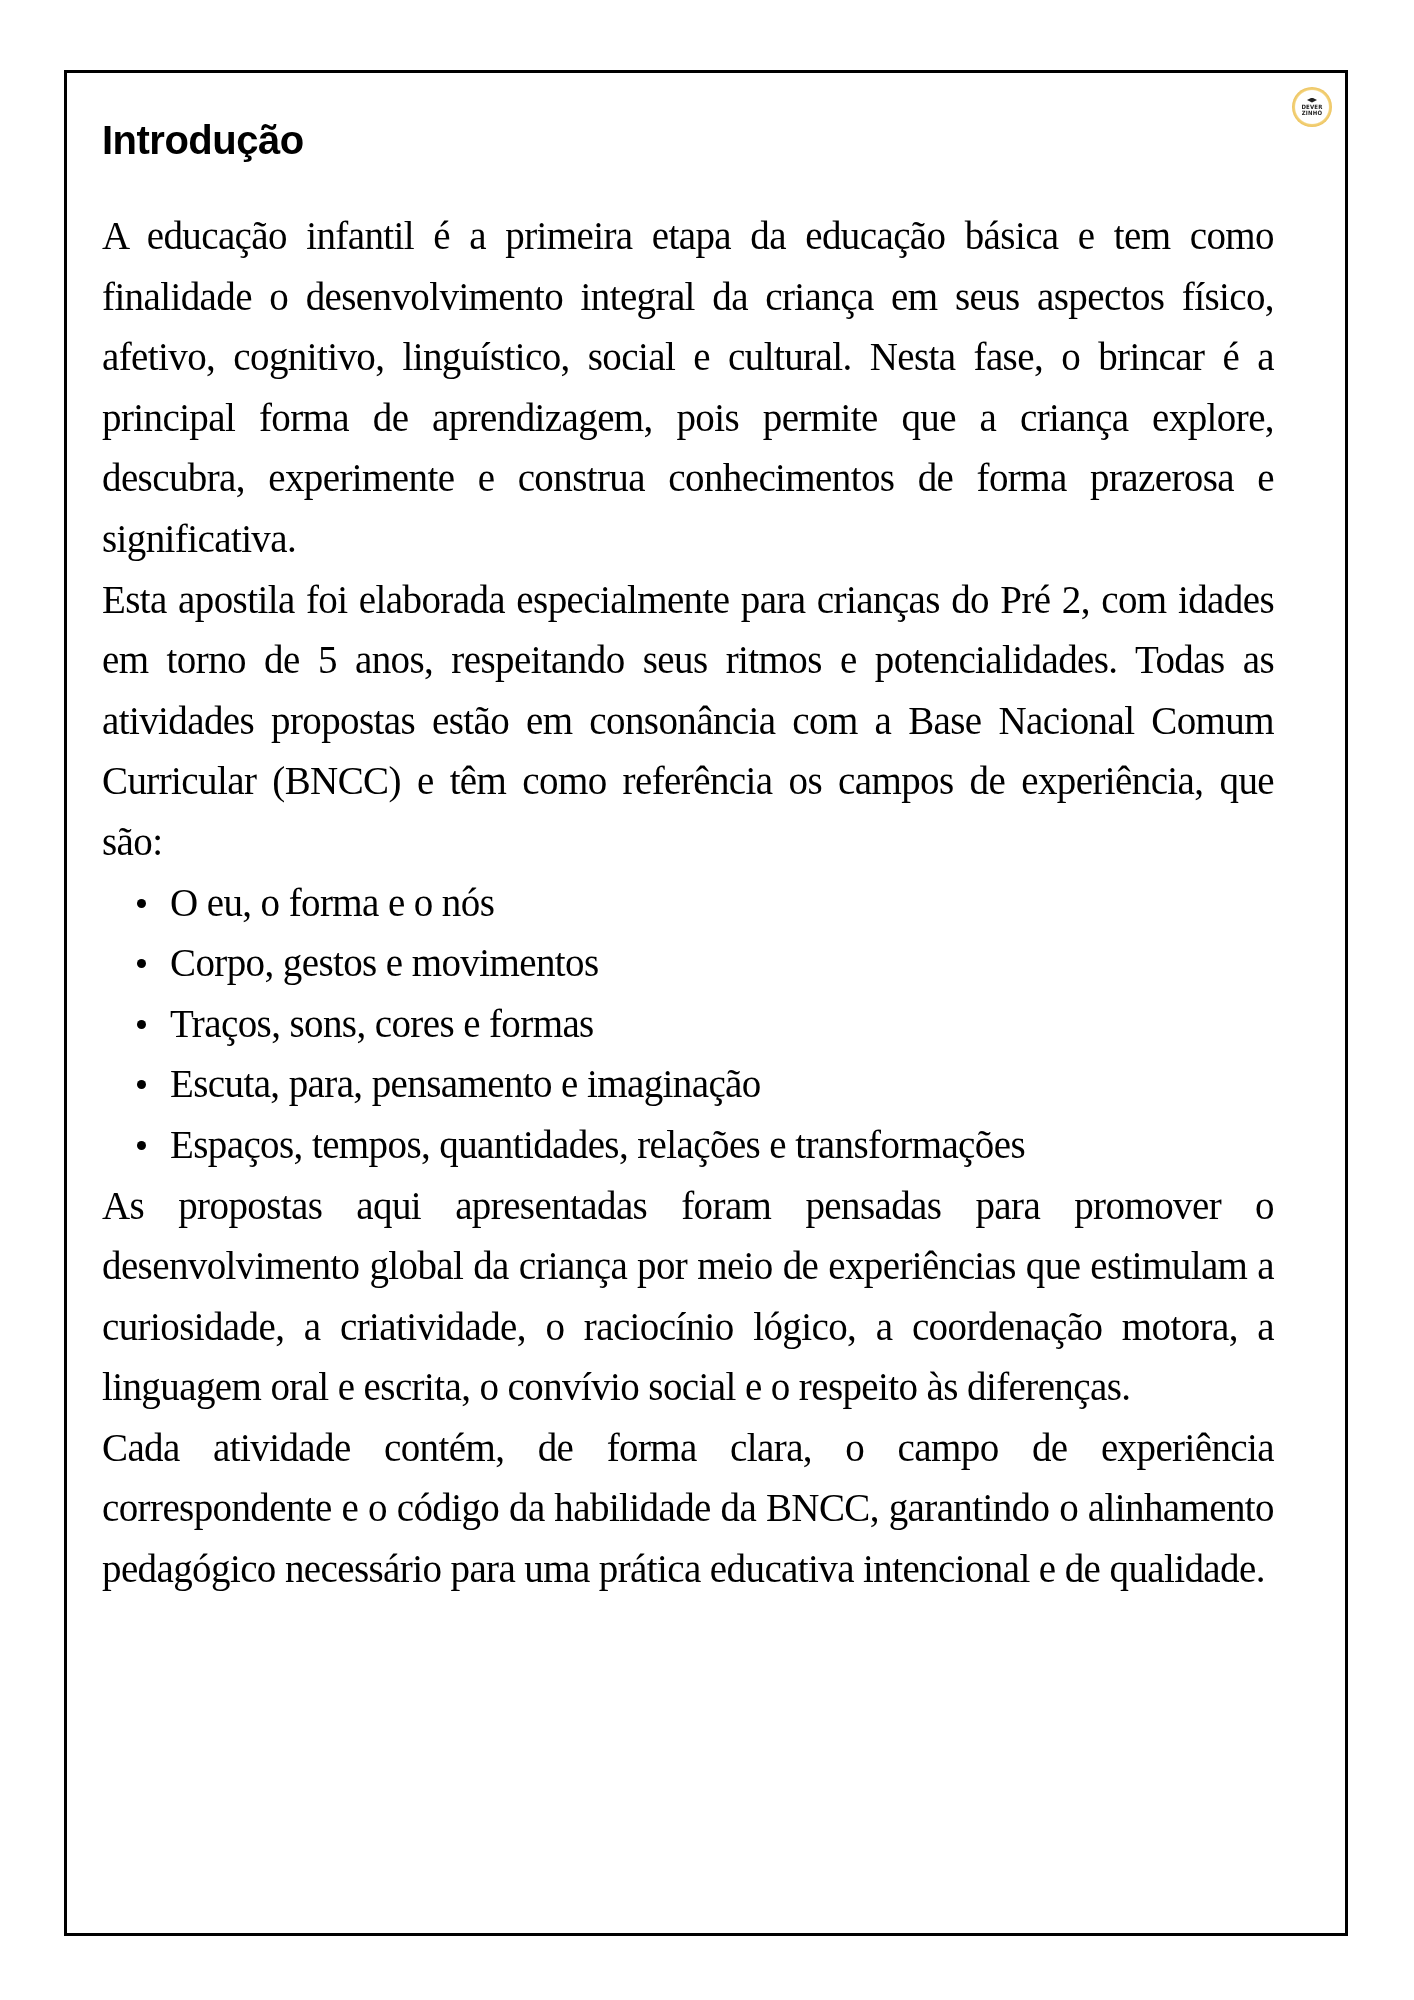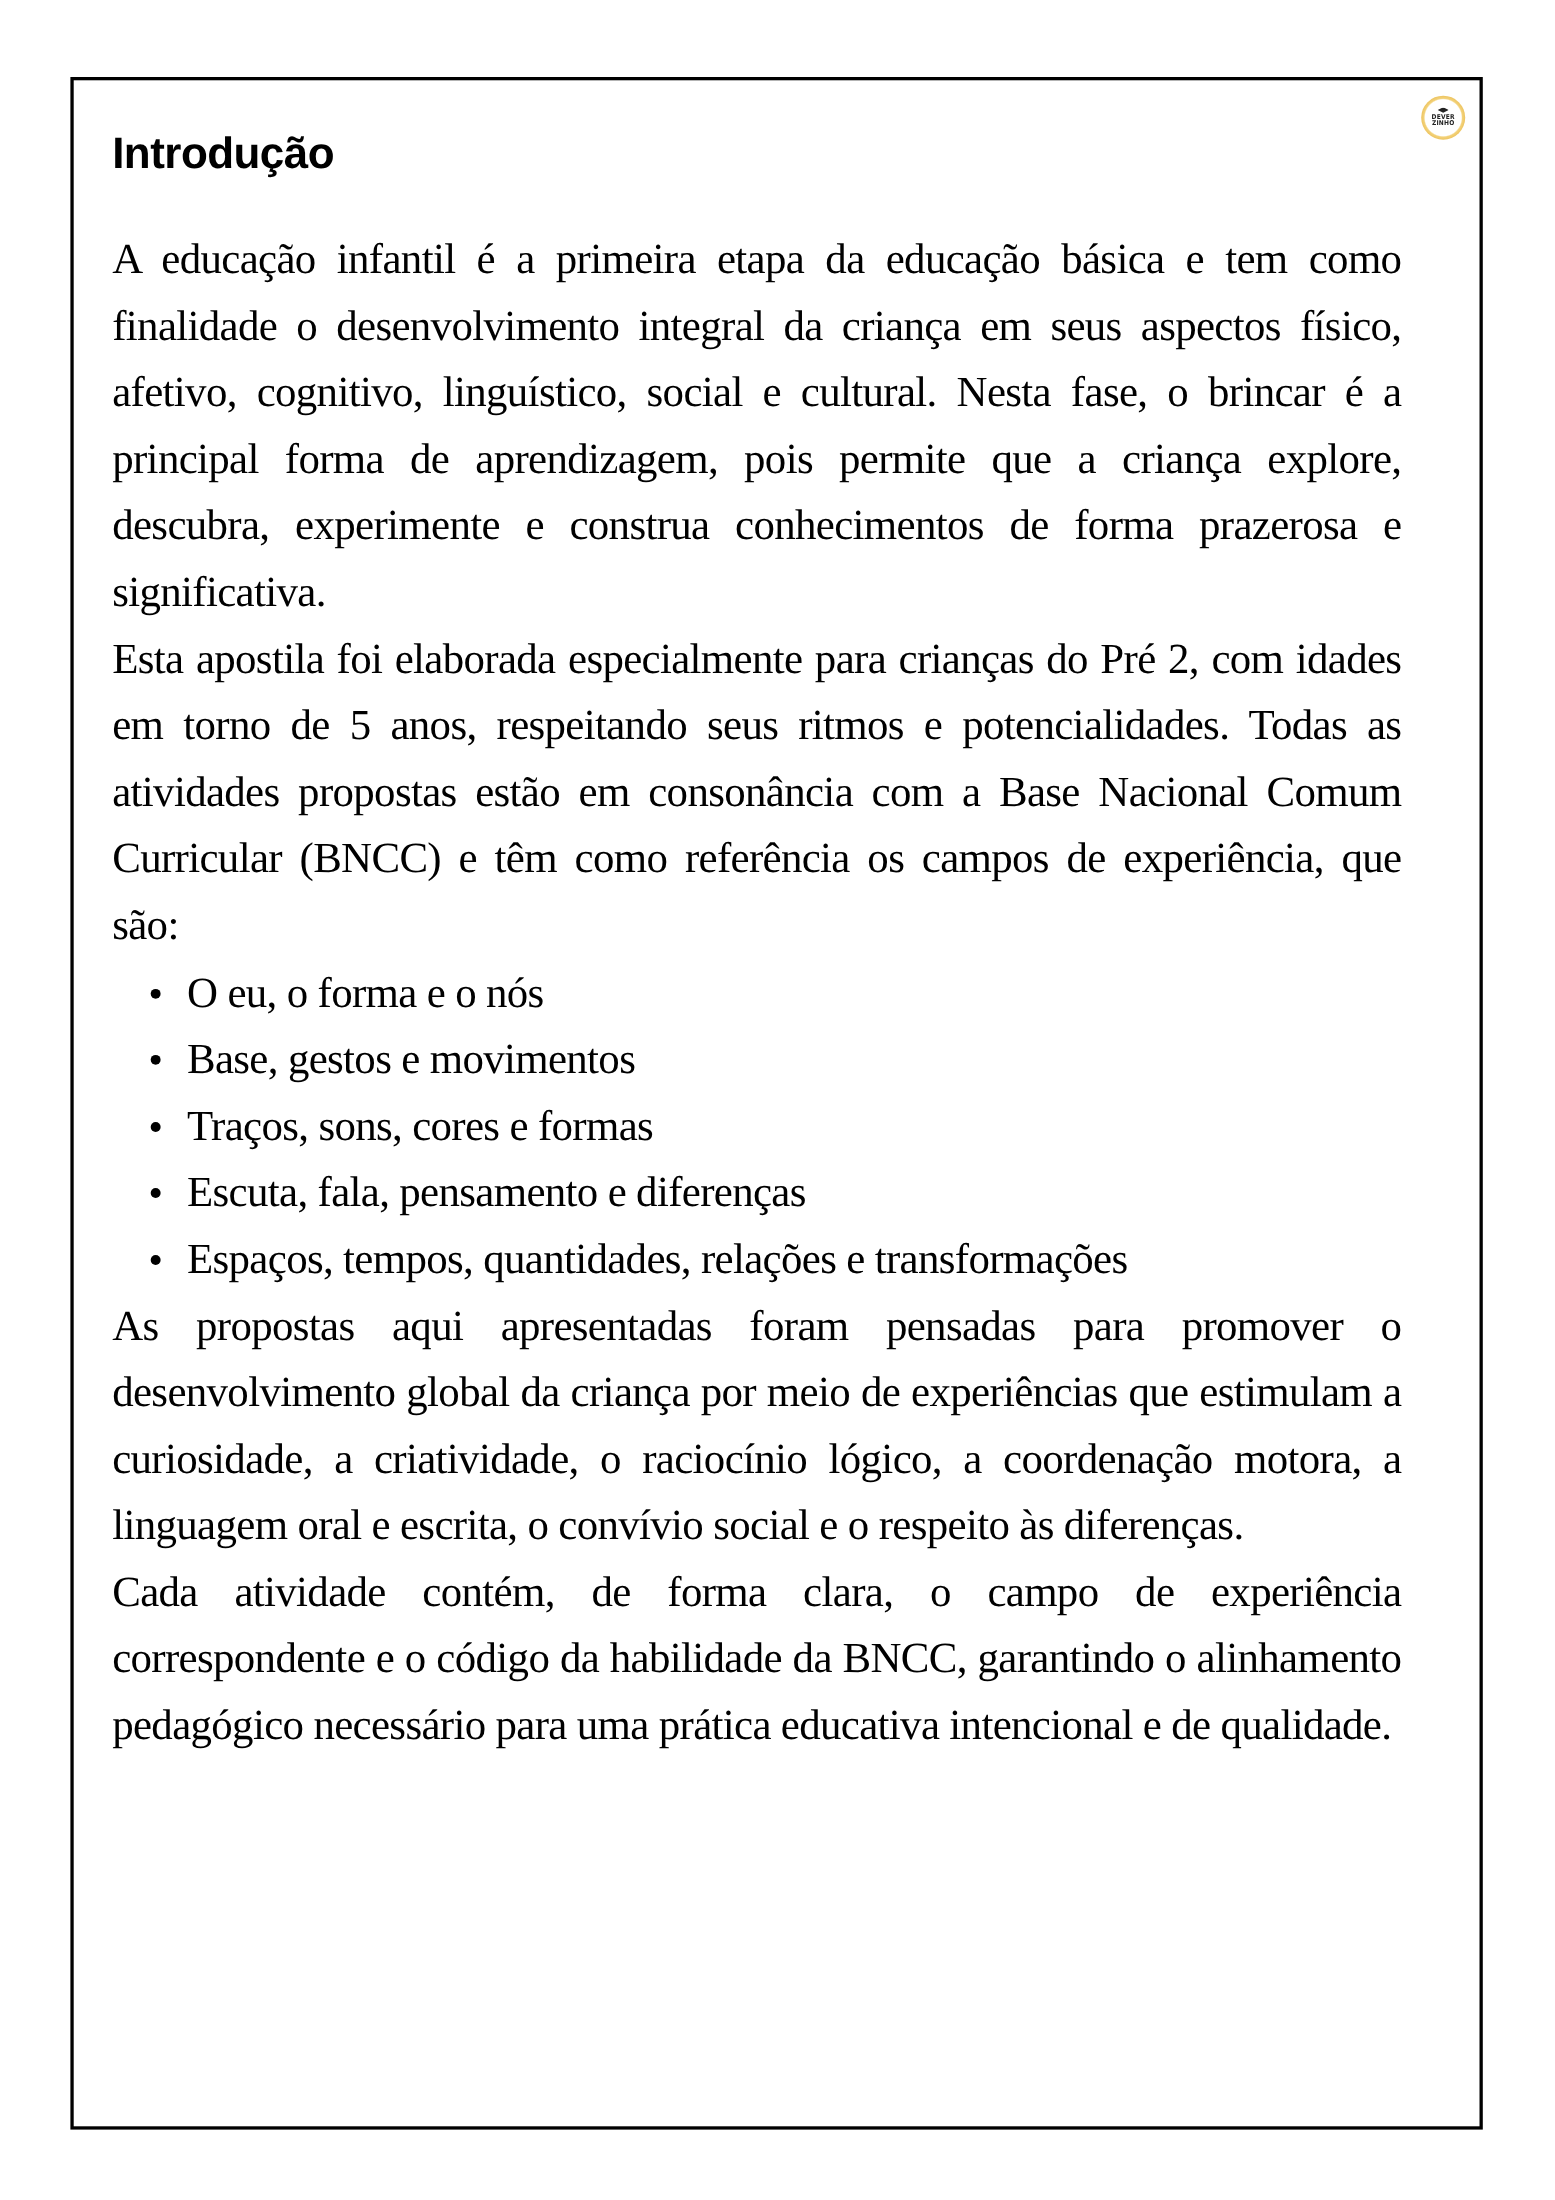--- a/index.html
+++ b/index.html
@@ -117,29 +117,29 @@
   <p>A educação infantil é a primeira etapa da educação básica e tem como finalidade o desenvolvimento integral da criança em seus aspectos físico, afetivo, cognitivo, linguístico, social e cultural. Nesta fase, o brincar é a principal forma de aprendizagem, pois permite que a criança explore, descubra, experimente e construa conhecimentos de forma prazerosa e significativa.</p>
   <p>Esta apostila foi elaborada especialmente para crianças do Pré 2, com idades em torno de 5 anos, respeitando seus ritmos e potencialidades. Todas as atividades propostas estão em consonância com a Base Nacional Comum Curricular (BNCC) e têm como referência os campos de experiência, que são:</p>
 
   <ul>
     <li>
       <span class="bullet"></span>
       <span>O eu, o forma e o nós</span>
     </li>
     <li>
       <span class="bullet"></span>
-      <span>Base, gestos e movimentos</span>
+      <span>Corpo, gestos e movimentos</span>
     </li>
     <li>
       <span class="bullet"></span>
       <span>Traços, sons, cores e formas</span>
     </li>
     <li>
       <span class="bullet"></span>
-      <span>Escuta, fala, pensamento e diferenças</span>
+      <span>Escuta, para, pensamento e imaginação</span>
     </li>
     <li>
       <span class="bullet"></span>
       <span>Espaços, tempos, quantidades, relações e transformações</span>
     </li>
   </ul>
 
   <p>As propostas aqui apresentadas foram pensadas para promover o desenvolvimento global da criança por meio de experiências que estimulam a curiosidade, a criatividade, o raciocínio lógico, a coordenação motora, a linguagem oral e escrita, o convívio social e o respeito às diferenças.</p>
   <p>Cada atividade contém, de forma clara, o campo de experiência correspondente e o código da habilidade da BNCC, garantindo o alinhamento pedagógico necessário para uma prática educativa intencional e de qualidade.</p>
 </div>

